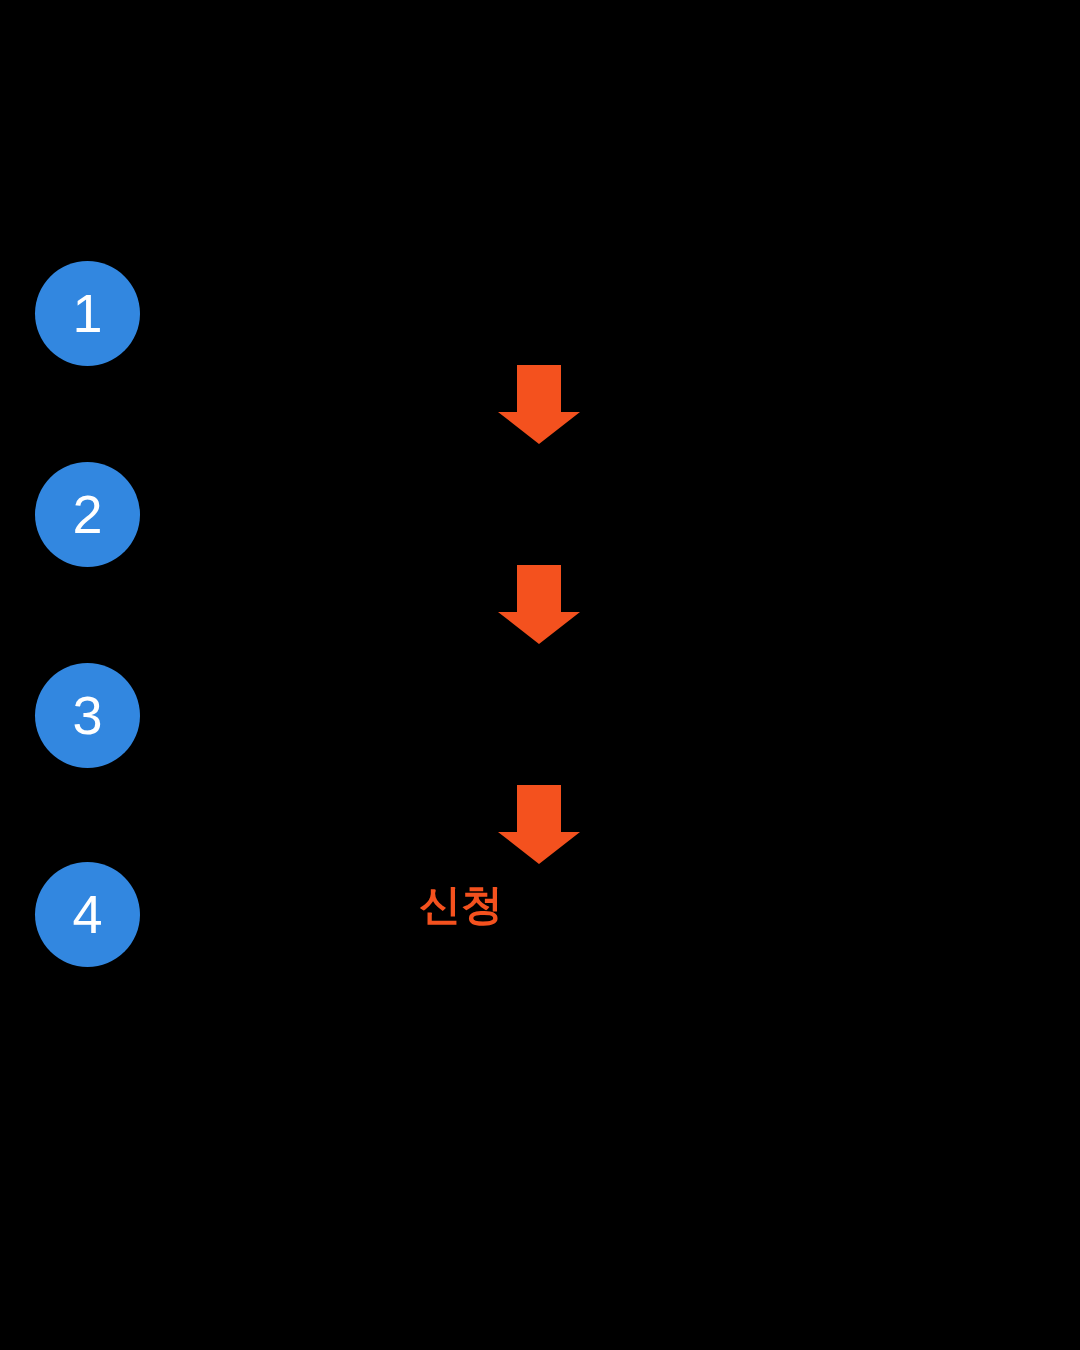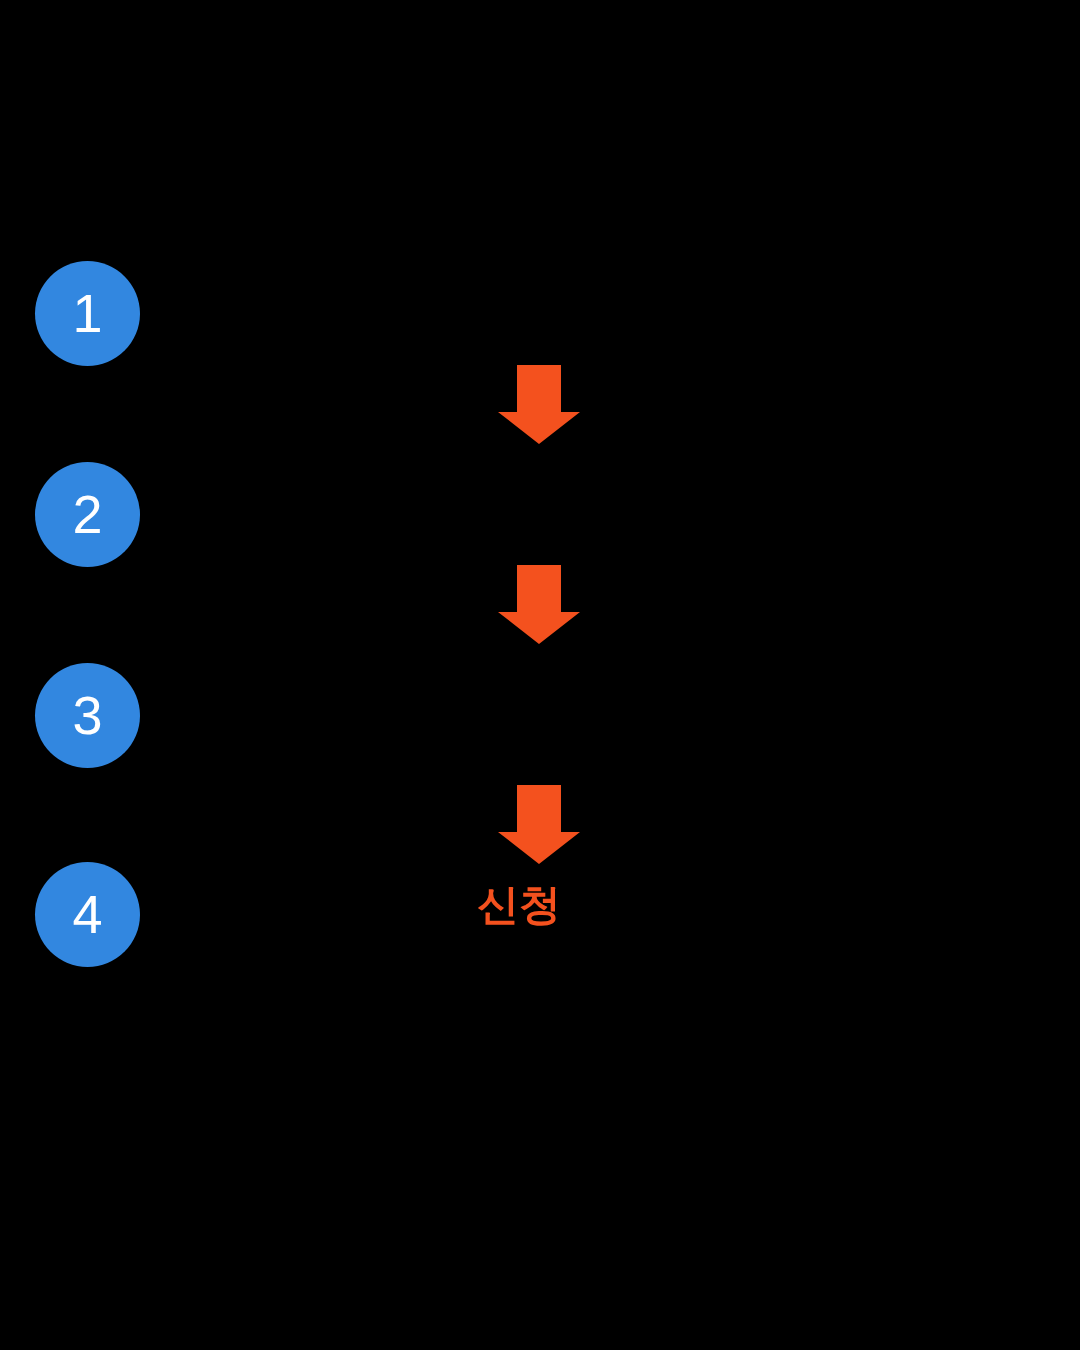--- a/index.html
+++ b/index.html
@@ -60,21 +60,20 @@
   .arrow-1 { left: 498px; top: 365px; }
   .arrow-2 { left: 498px; top: 565px; }
   .arrow-3 { left: 498px; top: 785px; }
 
   
   .final-label {
     position: absolute;
     left: 419px;
     top: 884px;
     width: 200px;
-    text-align: center;
     color: #f4511e;
     font-size: 42px;
     font-weight: 700;
     line-height: 1;
     font-family: "Liberation Sans", "DejaVu Sans", sans-serif;
     white-space: nowrap;
   }
 </style>
 </head>
 <body>

